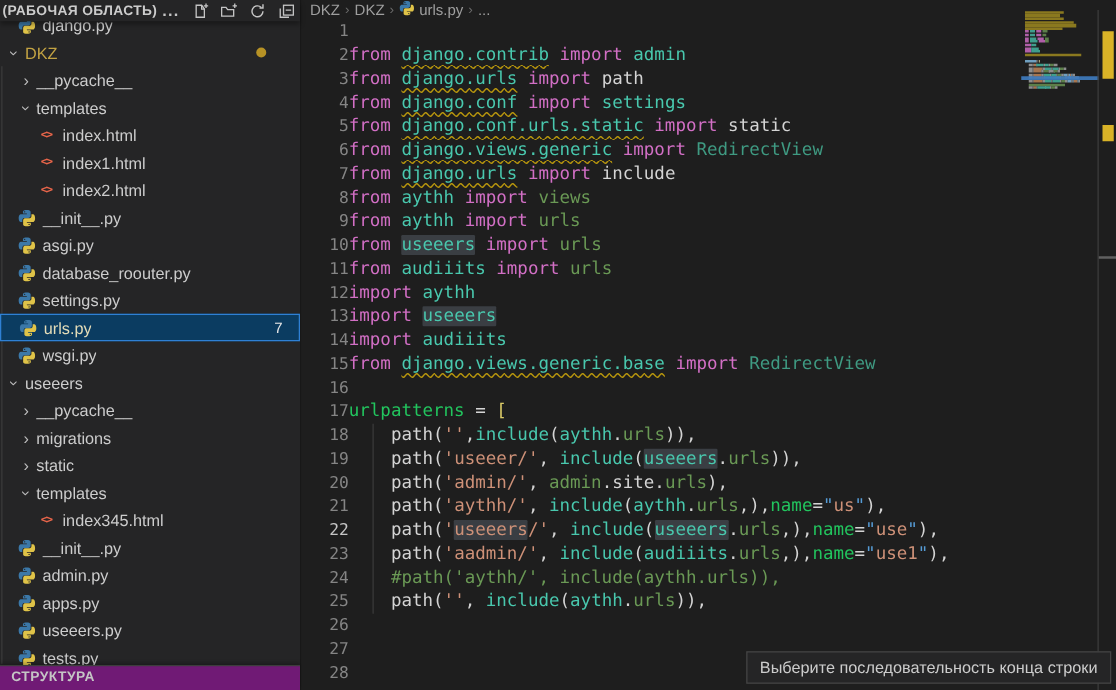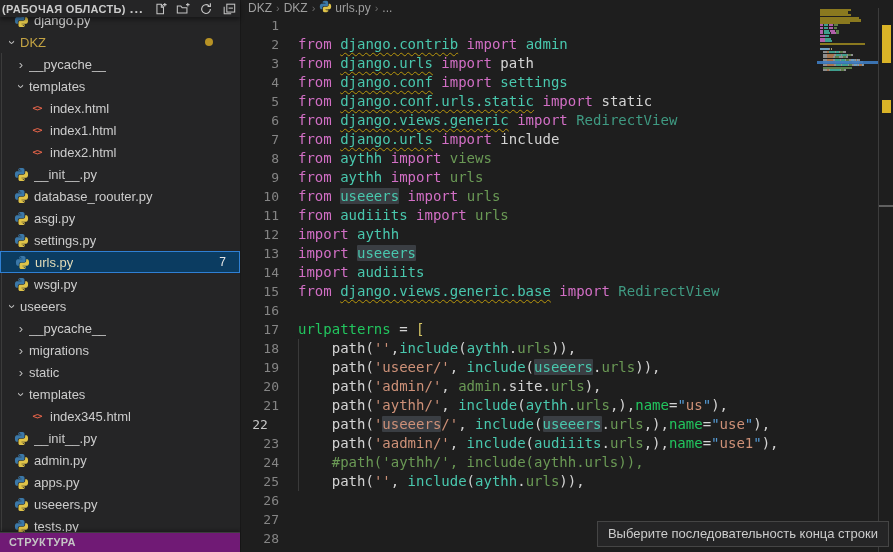--- a/index.html
+++ b/index.html
@@ -37,22 +37,22 @@
              font-size:11px;font-weight:bold;letter-spacing:.4px;color:#c5c5c5;padding-left:9px;}
 
   
   .editor{position:absolute;left:241px;top:0;right:0;bottom:0;background:#1e1e1e;}
   .breadcrumb{height:16px;display:flex;align-items:center;font-size:12px;color:#9f9f9f;padding-left:7px;gap:4px;}
   .bc-item{cursor:pointer;display:flex;align-items:center;gap:3px;}
   .bc-sep{color:#6b6b6b;font-size:11px;}
   .code{position:absolute;top:16px;left:0;right:72px;bottom:0;font-family:"DejaVu Sans Mono",monospace;font-size:14px;overflow:hidden;}
   .cl{height:19px;line-height:19px;display:flex;white-space:pre;}
   .ln{width:38px;flex:none;text-align:right;color:#858585;font-size:13px;}
-  .cl.cur .ln{color:#c6c6c6;text-align:center;}
-  .lt{margin-left:19px;}
+  .cl.cur .ln{color:#c6c6c6;}
+  .lt{}
   .guide{position:absolute;left:57px;top:323px;width:1px;height:152px;background:#3a3a3a;}
   
   .tk{white-space:pre;}
   .tk.k{color:#d26fc5;}
   .tk.m,.tk.mu{color:#49c8ae;}
   .tk.w{color:#d4d4d4;}
   .tk.g{color:#6a9955;}
   .tk.d{color:#3f9a82;}
   .tk.b{color:#22c55e;}
   .tk.s{color:#ce9178;}
@@ -131,30 +131,30 @@
         </span>
         <span class="lbl">__init__.py</span>
       </div>
       <div class="row lvl1">
         <span class="fico">
           <svg width="15" height="15" viewBox="0 0 32 32">
             <path fill="#3b78a8" d="M15.9 2c-7 0-6.6 3-6.6 3v3.2h6.7v1H6.5S2 8.7 2 15.9c0 7.2 3.9 6.9 3.9 6.9h2.3v-3.3s-.1-3.9 3.9-3.9h6.6s3.7.1 3.7-3.6V5.6S23 2 15.9 2zm-3.7 2.1a1.2 1.2 0 1 1 0 2.4 1.2 1.2 0 0 1 0-2.4z"></path>
             <path fill="#dfc348" d="M16.1 30c7 0 6.6-3 6.6-3v-3.2H16v-1h9.6S30 23.3 30 16.1c0-7.2-3.9-6.9-3.9-6.9h-2.3v3.3s.1 3.9-3.9 3.9h-6.6s-3.7-.1-3.7 3.6v6.4S9 30 16.1 30zm3.7-2.1a1.2 1.2 0 1 1 0-2.4 1.2 1.2 0 0 1 0 2.4z"></path>
           </svg>
         </span>
+        <span class="lbl">asgi.py</span>
+      </div>
+      <div class="row lvl1">
+        <span class="fico">
+          <svg width="15" height="15" viewBox="0 0 32 32">
+            <path fill="#3b78a8" d="M15.9 2c-7 0-6.6 3-6.6 3v3.2h6.7v1H6.5S2 8.7 2 15.9c0 7.2 3.9 6.9 3.9 6.9h2.3v-3.3s-.1-3.9 3.9-3.9h6.6s3.7.1 3.7-3.6V5.6S23 2 15.9 2zm-3.7 2.1a1.2 1.2 0 1 1 0 2.4 1.2 1.2 0 0 1 0-2.4z"></path>
+            <path fill="#dfc348" d="M16.1 30c7 0 6.6-3 6.6-3v-3.2H16v-1h9.6S30 23.3 30 16.1c0-7.2-3.9-6.9-3.9-6.9h-2.3v3.3s.1 3.9-3.9 3.9h-6.6s-3.7-.1-3.7 3.6v6.4S9 30 16.1 30zm3.7-2.1a1.2 1.2 0 1 1 0-2.4 1.2 1.2 0 0 1 0 2.4z"></path>
+          </svg>
+        </span>
         <span class="lbl">database_roouter.py</span>
-      </div>
-      <div class="row lvl1">
-        <span class="fico">
-          <svg width="15" height="15" viewBox="0 0 32 32">
-            <path fill="#3b78a8" d="M15.9 2c-7 0-6.6 3-6.6 3v3.2h6.7v1H6.5S2 8.7 2 15.9c0 7.2 3.9 6.9 3.9 6.9h2.3v-3.3s-.1-3.9 3.9-3.9h6.6s3.7.1 3.7-3.6V5.6S23 2 15.9 2zm-3.7 2.1a1.2 1.2 0 1 1 0 2.4 1.2 1.2 0 0 1 0-2.4z"></path>
-            <path fill="#dfc348" d="M16.1 30c7 0 6.6-3 6.6-3v-3.2H16v-1h9.6S30 23.3 30 16.1c0-7.2-3.9-6.9-3.9-6.9h-2.3v3.3s.1 3.9-3.9 3.9h-6.6s-3.7-.1-3.7 3.6v6.4S9 30 16.1 30zm3.7-2.1a1.2 1.2 0 1 1 0-2.4 1.2 1.2 0 0 1 0 2.4z"></path>
-          </svg>
-        </span>
-        <span class="lbl">asgi.py</span>
       </div>
       <div class="row lvl1">
         <span class="fico">
           <svg width="15" height="15" viewBox="0 0 32 32">
             <path fill="#3b78a8" d="M15.9 2c-7 0-6.6 3-6.6 3v3.2h6.7v1H6.5S2 8.7 2 15.9c0 7.2 3.9 6.9 3.9 6.9h2.3v-3.3s-.1-3.9 3.9-3.9h6.6s3.7.1 3.7-3.6V5.6S23 2 15.9 2zm-3.7 2.1a1.2 1.2 0 1 1 0 2.4 1.2 1.2 0 0 1 0-2.4z"></path>
             <path fill="#dfc348" d="M16.1 30c7 0 6.6-3 6.6-3v-3.2H16v-1h9.6S30 23.3 30 16.1c0-7.2-3.9-6.9-3.9-6.9h-2.3v3.3s.1 3.9-3.9 3.9h-6.6s-3.7-.1-3.7 3.6v6.4S9 30 16.1 30zm3.7-2.1a1.2 1.2 0 1 1 0-2.4 1.2 1.2 0 0 1 0 2.4z"></path>
           </svg>
         </span>
         <span class="lbl">settings.py</span>
       </div>

